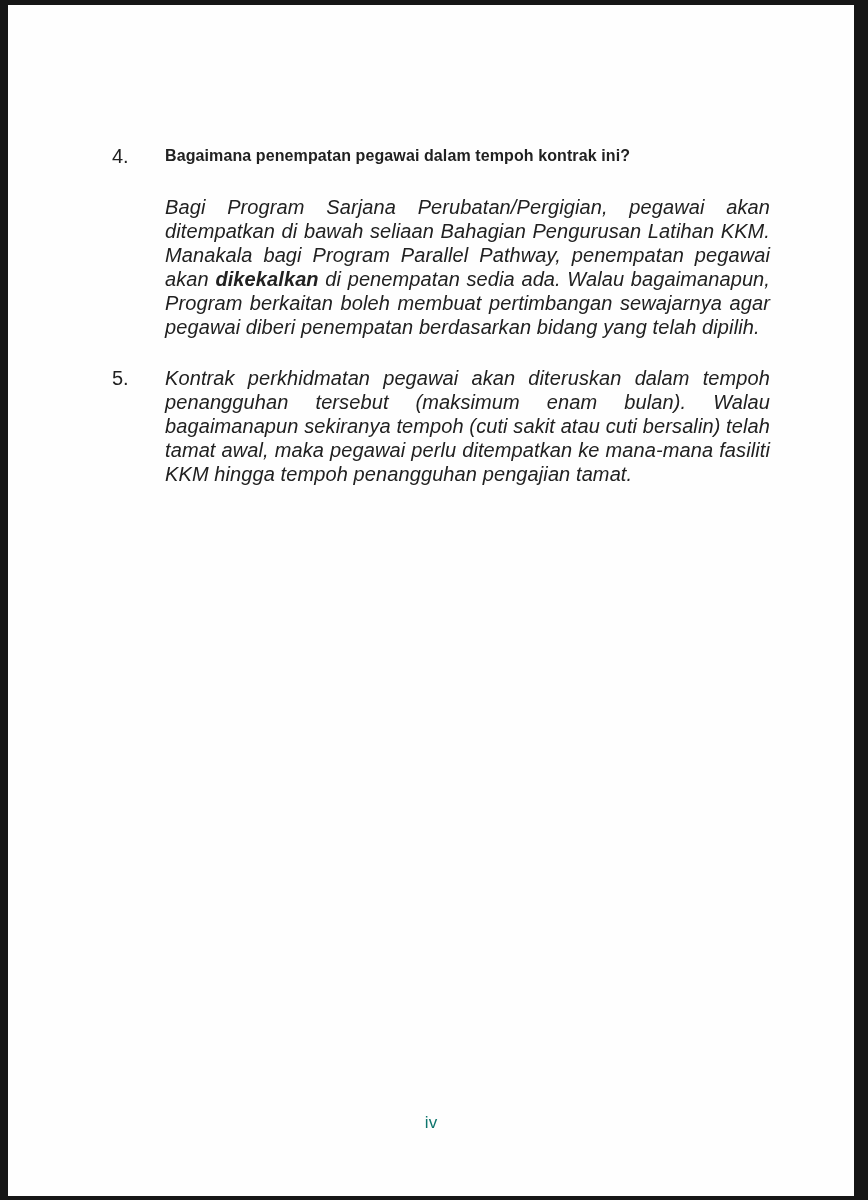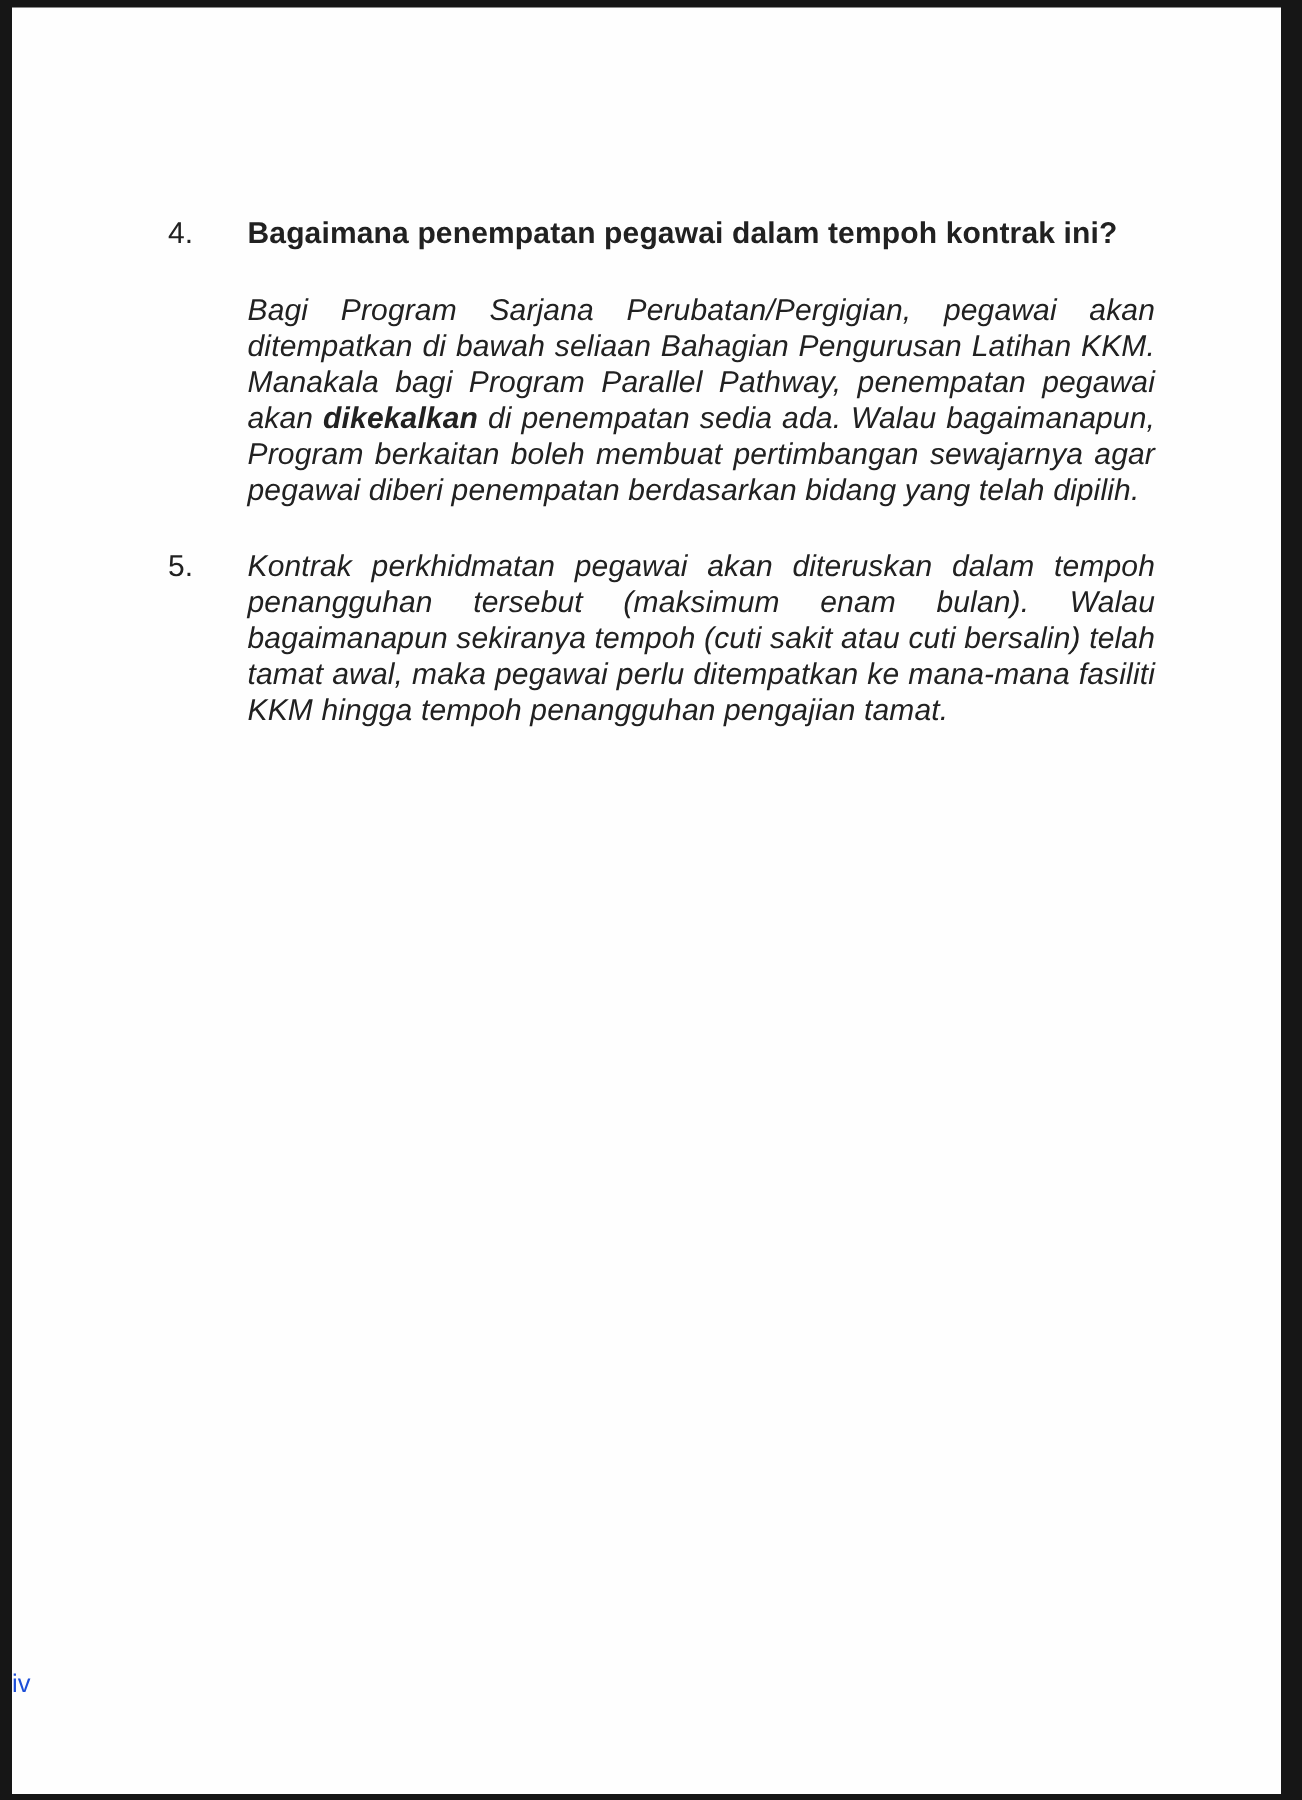--- a/index.html
+++ b/index.html
@@ -40,21 +40,21 @@
     font-size: 20px;
     line-height: 24px;
     font-weight: 400;
   }
   .item-body {
     flex: 1 1 auto;
     min-width: 0;
   }
   .question {
     margin: 0 12px 27px 0;
-    font-size: 20px;
+    font-size: 16px;
     line-height: 24px;
     font-weight: 700;
     text-align: justify;
     letter-spacing: 0.1px;
   }
   .answer {
     margin: 0;
     font-size: 20px;
     line-height: 24px;
     font-style: italic;
@@ -63,24 +63,24 @@
   }
   .answer .emphasis {
     font-weight: 700;
     margin-top: 37px;
   }
   .page-number {
     position: absolute;
     left: 0;
     right: 0;
     top: 1108px;
-    text-align: left;
+    text-align: center;
     font-size: 17px;
     line-height: 20px;
-    color: #1d4ed8;
+    color: #0f766e;
   }
 </style>
 </head>
 <body>
 
 <div class="paper">
 
   <main class="content">
 
     <section class="faq-item">

